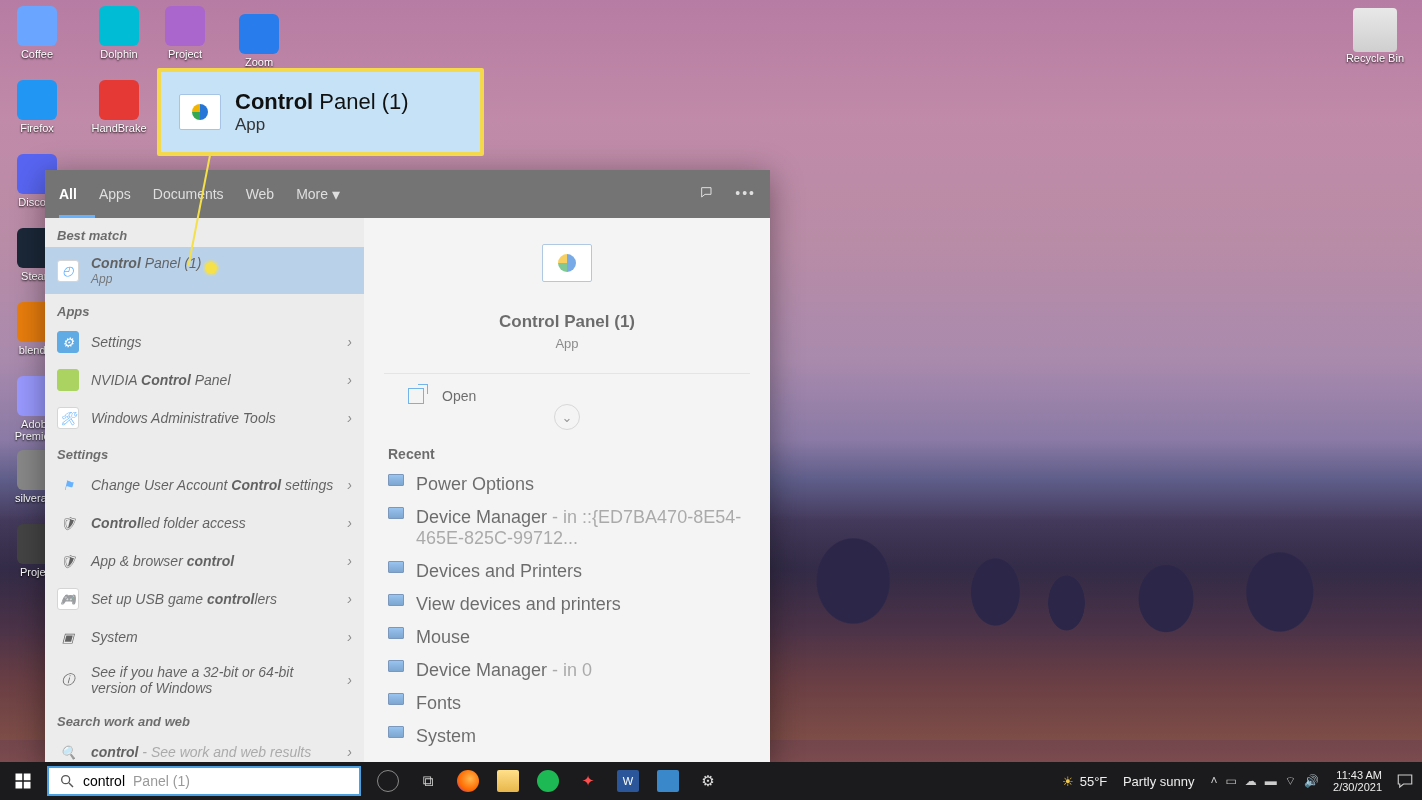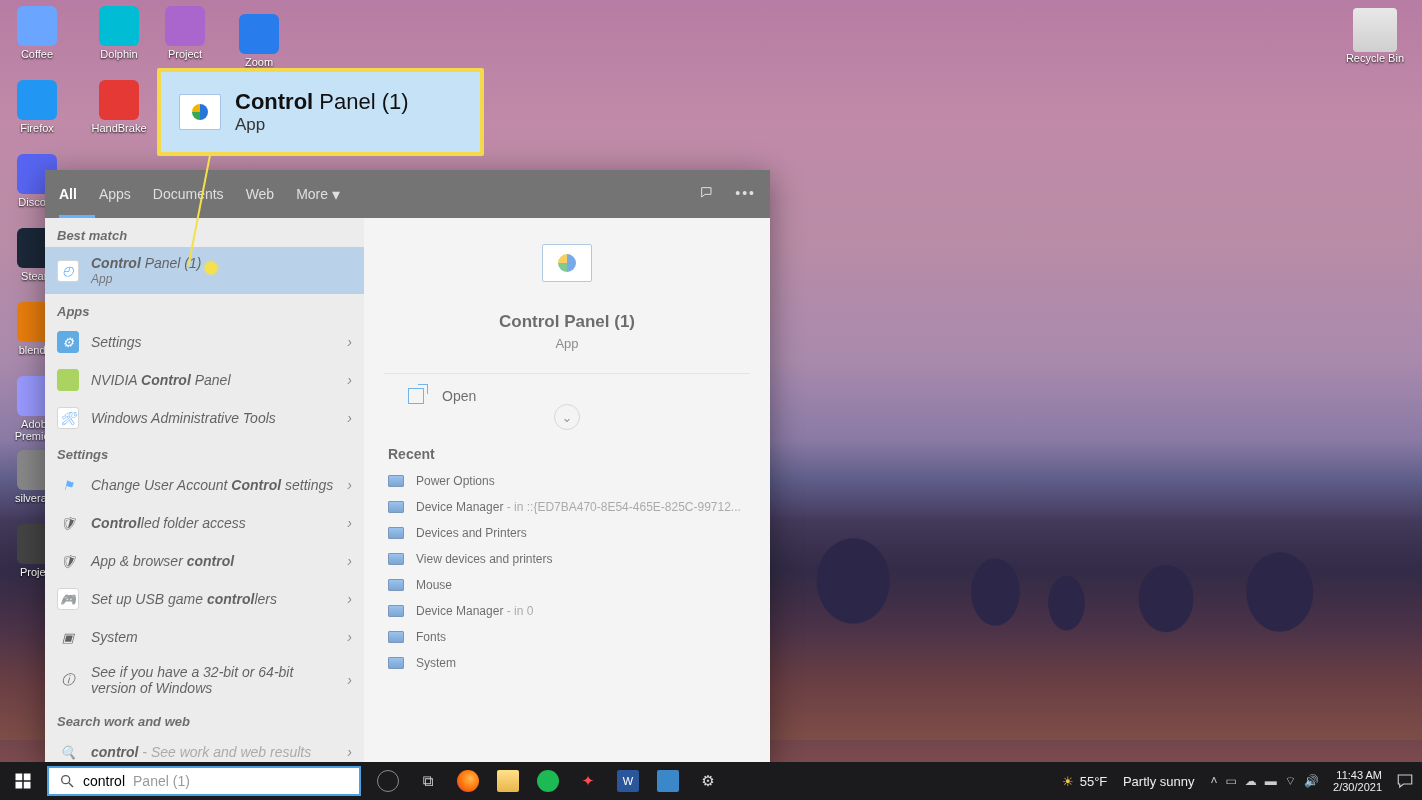--- a/index.html
+++ b/index.html
@@ -64,21 +64,21 @@
 .preview .cpico2{width:50px;height:38px;background:#fff;border:1px solid #7ea9d1;display:grid;place-items:center;border-radius:2px;}
 .preview .cpico2::before{content:"";width:18px;height:18px;border-radius:50%;background:conic-gradient(#2676d8 0 180deg,#34a853 180deg 270deg,#f3b400 270deg 360deg);}
 .preview h3{font-size:17px;font-weight:600;margin-top:30px;color:#111;}
 .preview .psub{font-size:13px;color:#444;margin-top:4px;}
 .openrow{width:100%;border-top:1px solid #d3d3d3;margin-top:22px;padding:14px 24px;display:flex;align-items:center;gap:18px;font-size:14px;color:#111;}
 .openrow .oico{width:16px;height:16px;border:1.5px solid #1f85d8;position:relative;}
 .openrow .oico::after{content:"";position:absolute;right:-5px;top:-5px;width:9px;height:9px;border-top:1.5px solid #1f85d8;border-right:1.5px solid #1f85d8;}
 .chevcircle{width:26px;height:26px;border-radius:50%;border:1px solid #bfbfbf;background:#eee;margin:-14px auto 0;display:grid;place-items:center;font-size:13px;color:#555;position:relative;}
 .recent-sec{padding:16px 24px 4px;font-weight:600;font-size:14px;color:#111;}
 .recents{padding:2px 6px;}
-.ritem{display:flex;align-items:center;gap:12px;padding:6px 18px;font-size:12px;color:#111;}
+.ritem{display:flex;gap:12px;padding:6px 18px;font-size:18px;color:#111;}
 .ritem .rico{width:16px;height:12px;background:linear-gradient(#5aa0e6,#2e6fb3);border:1px solid #2a5a93;border-radius:1px;flex:0 0 16px;}
 .ritem .rt .grey{color:#777;}
 
 .taskbar{position:absolute;left:0;right:0;bottom:0;height:38px;background:#1b1b1d;display:flex;align-items:center;z-index:40;color:#fff;font-size:12px;}
 .startbtn{width:45px;height:100%;display:grid;place-items:center;}
 .startbtn svg{width:18px;height:18px;}
 .searchbox{width:314px;height:30px;background:#fff;margin:0 2px;display:flex;align-items:center;padding:0 10px;gap:8px;border:2px solid #4aa0e0;color:#000;position:relative;z-index:41;}
 .searchbox .sv{font-size:14px;color:#000;}
 .searchbox .ph{font-size:14px;color:#999;}
 .searchbox .mag{width:16px;height:16px;}

